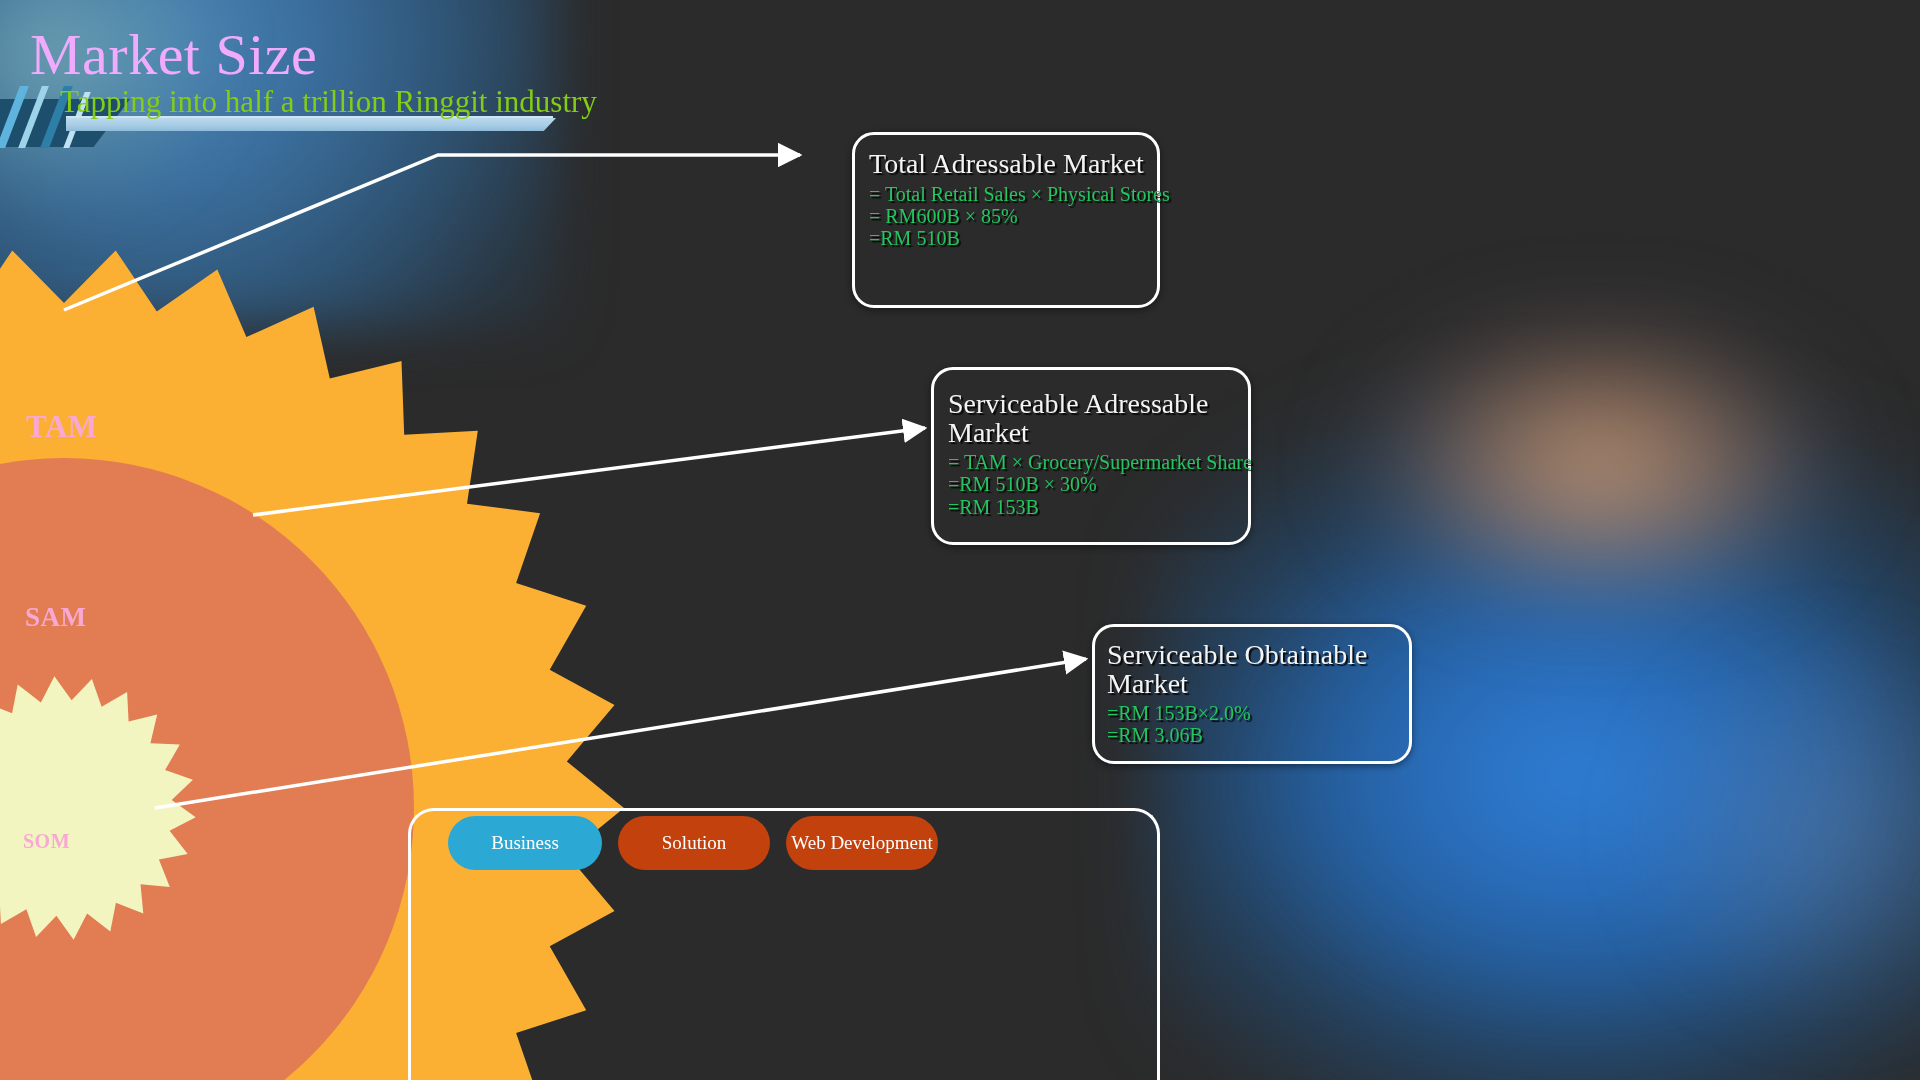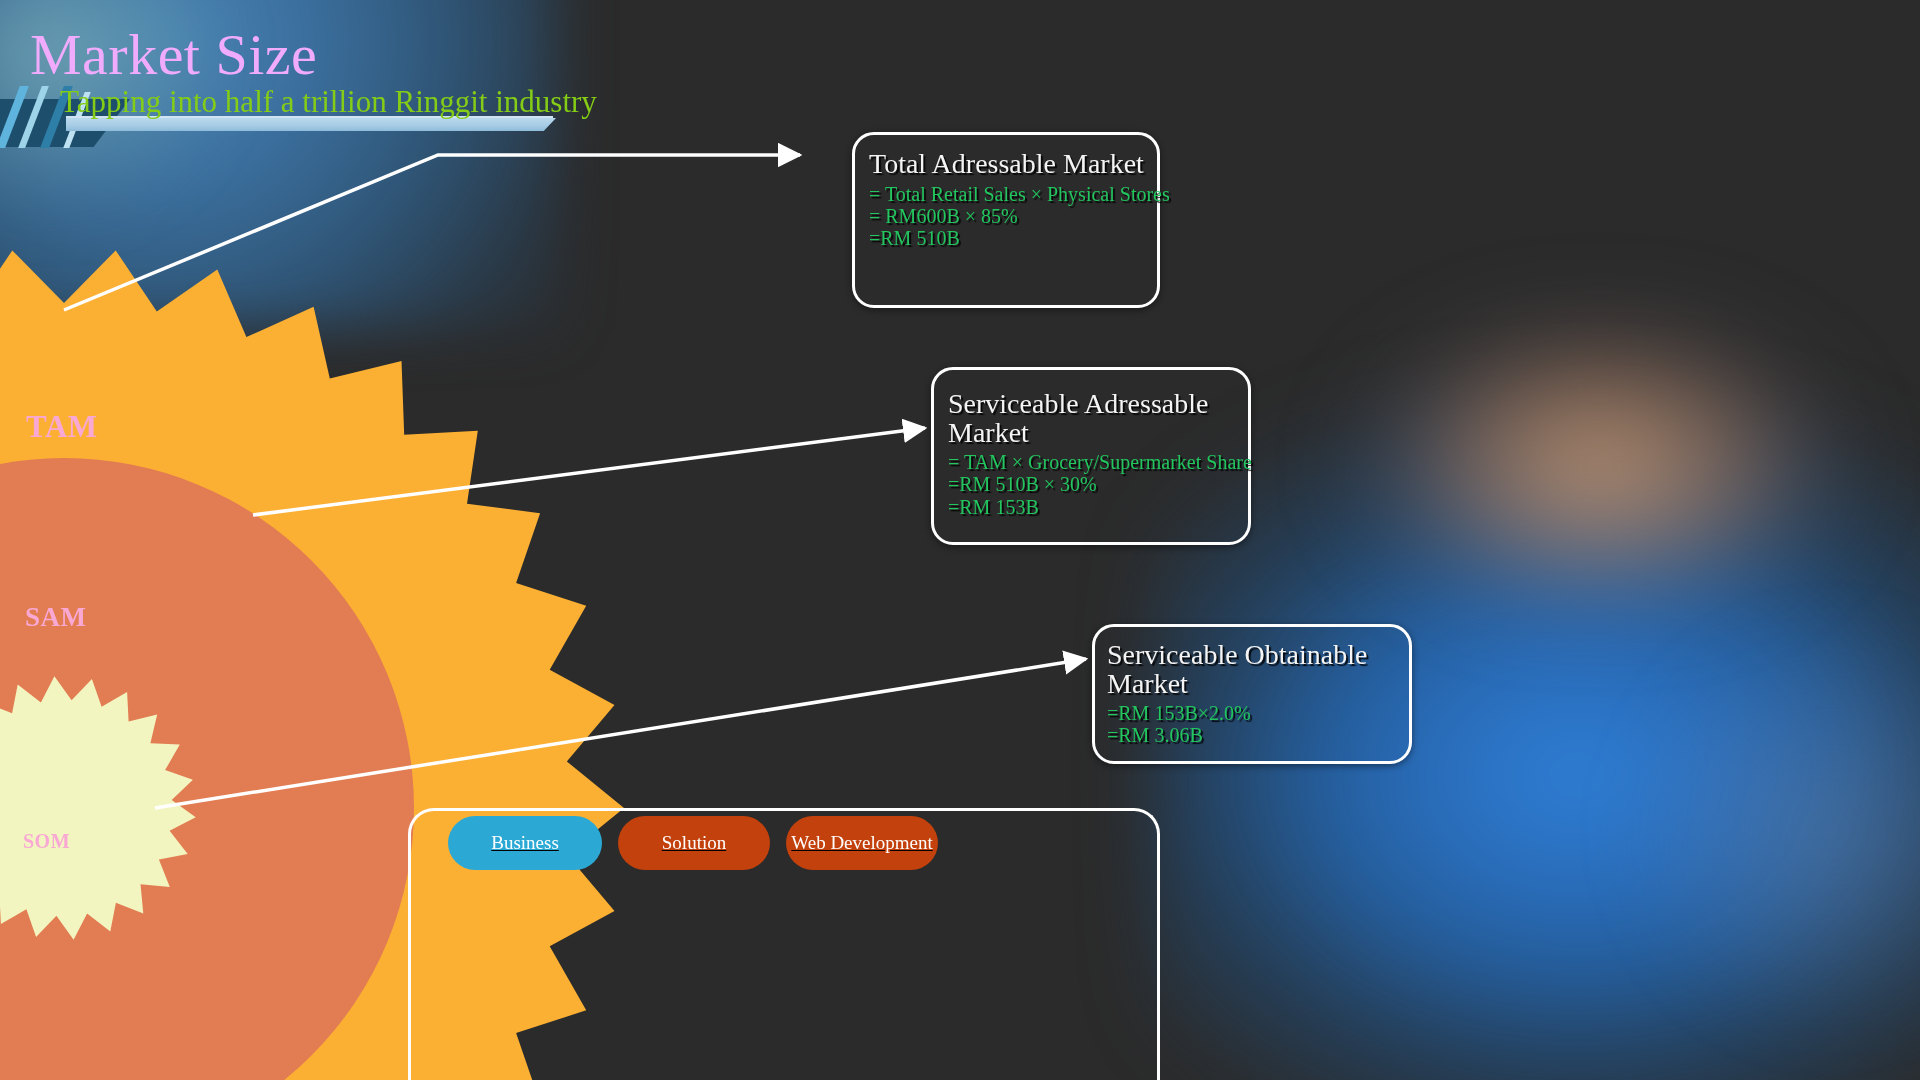--- a/index.html
+++ b/index.html
@@ -210,21 +210,20 @@
     border-bottom: none;
     box-sizing: border-box;
     background: rgba(43,43,43,0.0);
   }
   #nav-pills {
     position: absolute;
     left: 448px;
     top: 816px;
     display: flex;
     gap: 16px;
-    text-decoration: underline;
   }
   .nav-pill {
     height: 54px;
     border-radius: 27px;
     display: flex;
     align-items: center;
     justify-content: center;
     color: #ffffff;
     font-size: 19px;
     padding: 0 22px;

